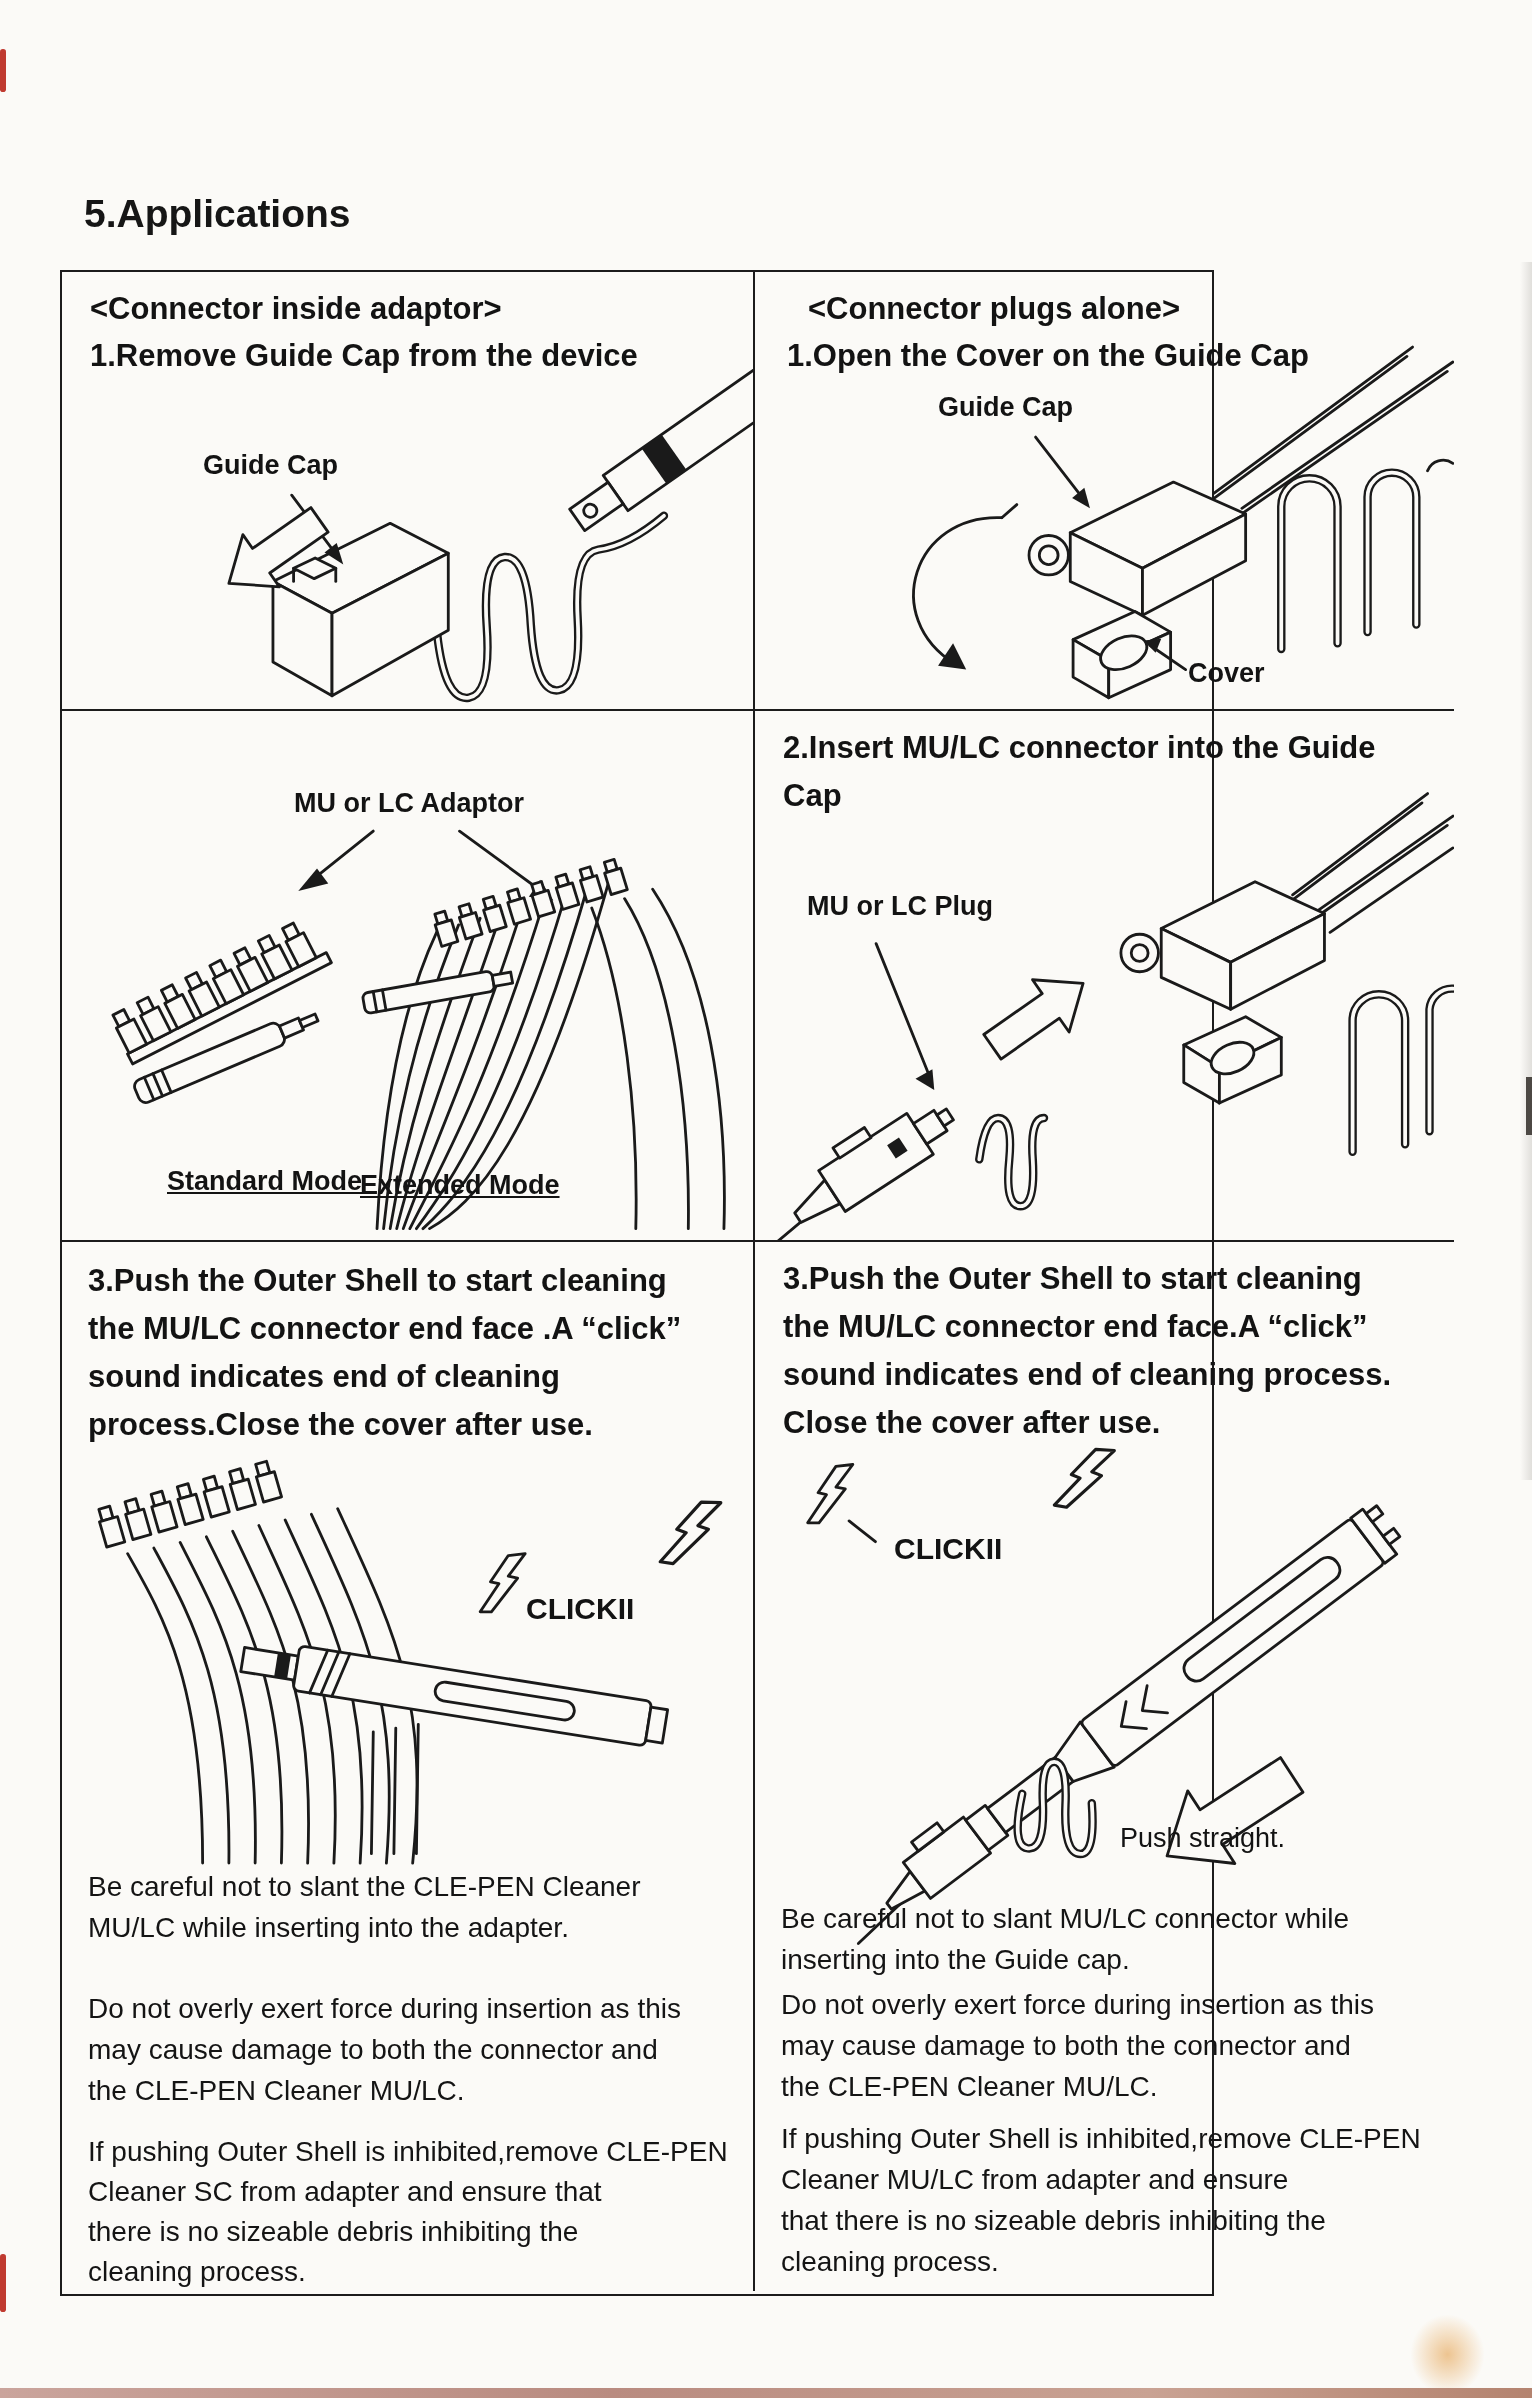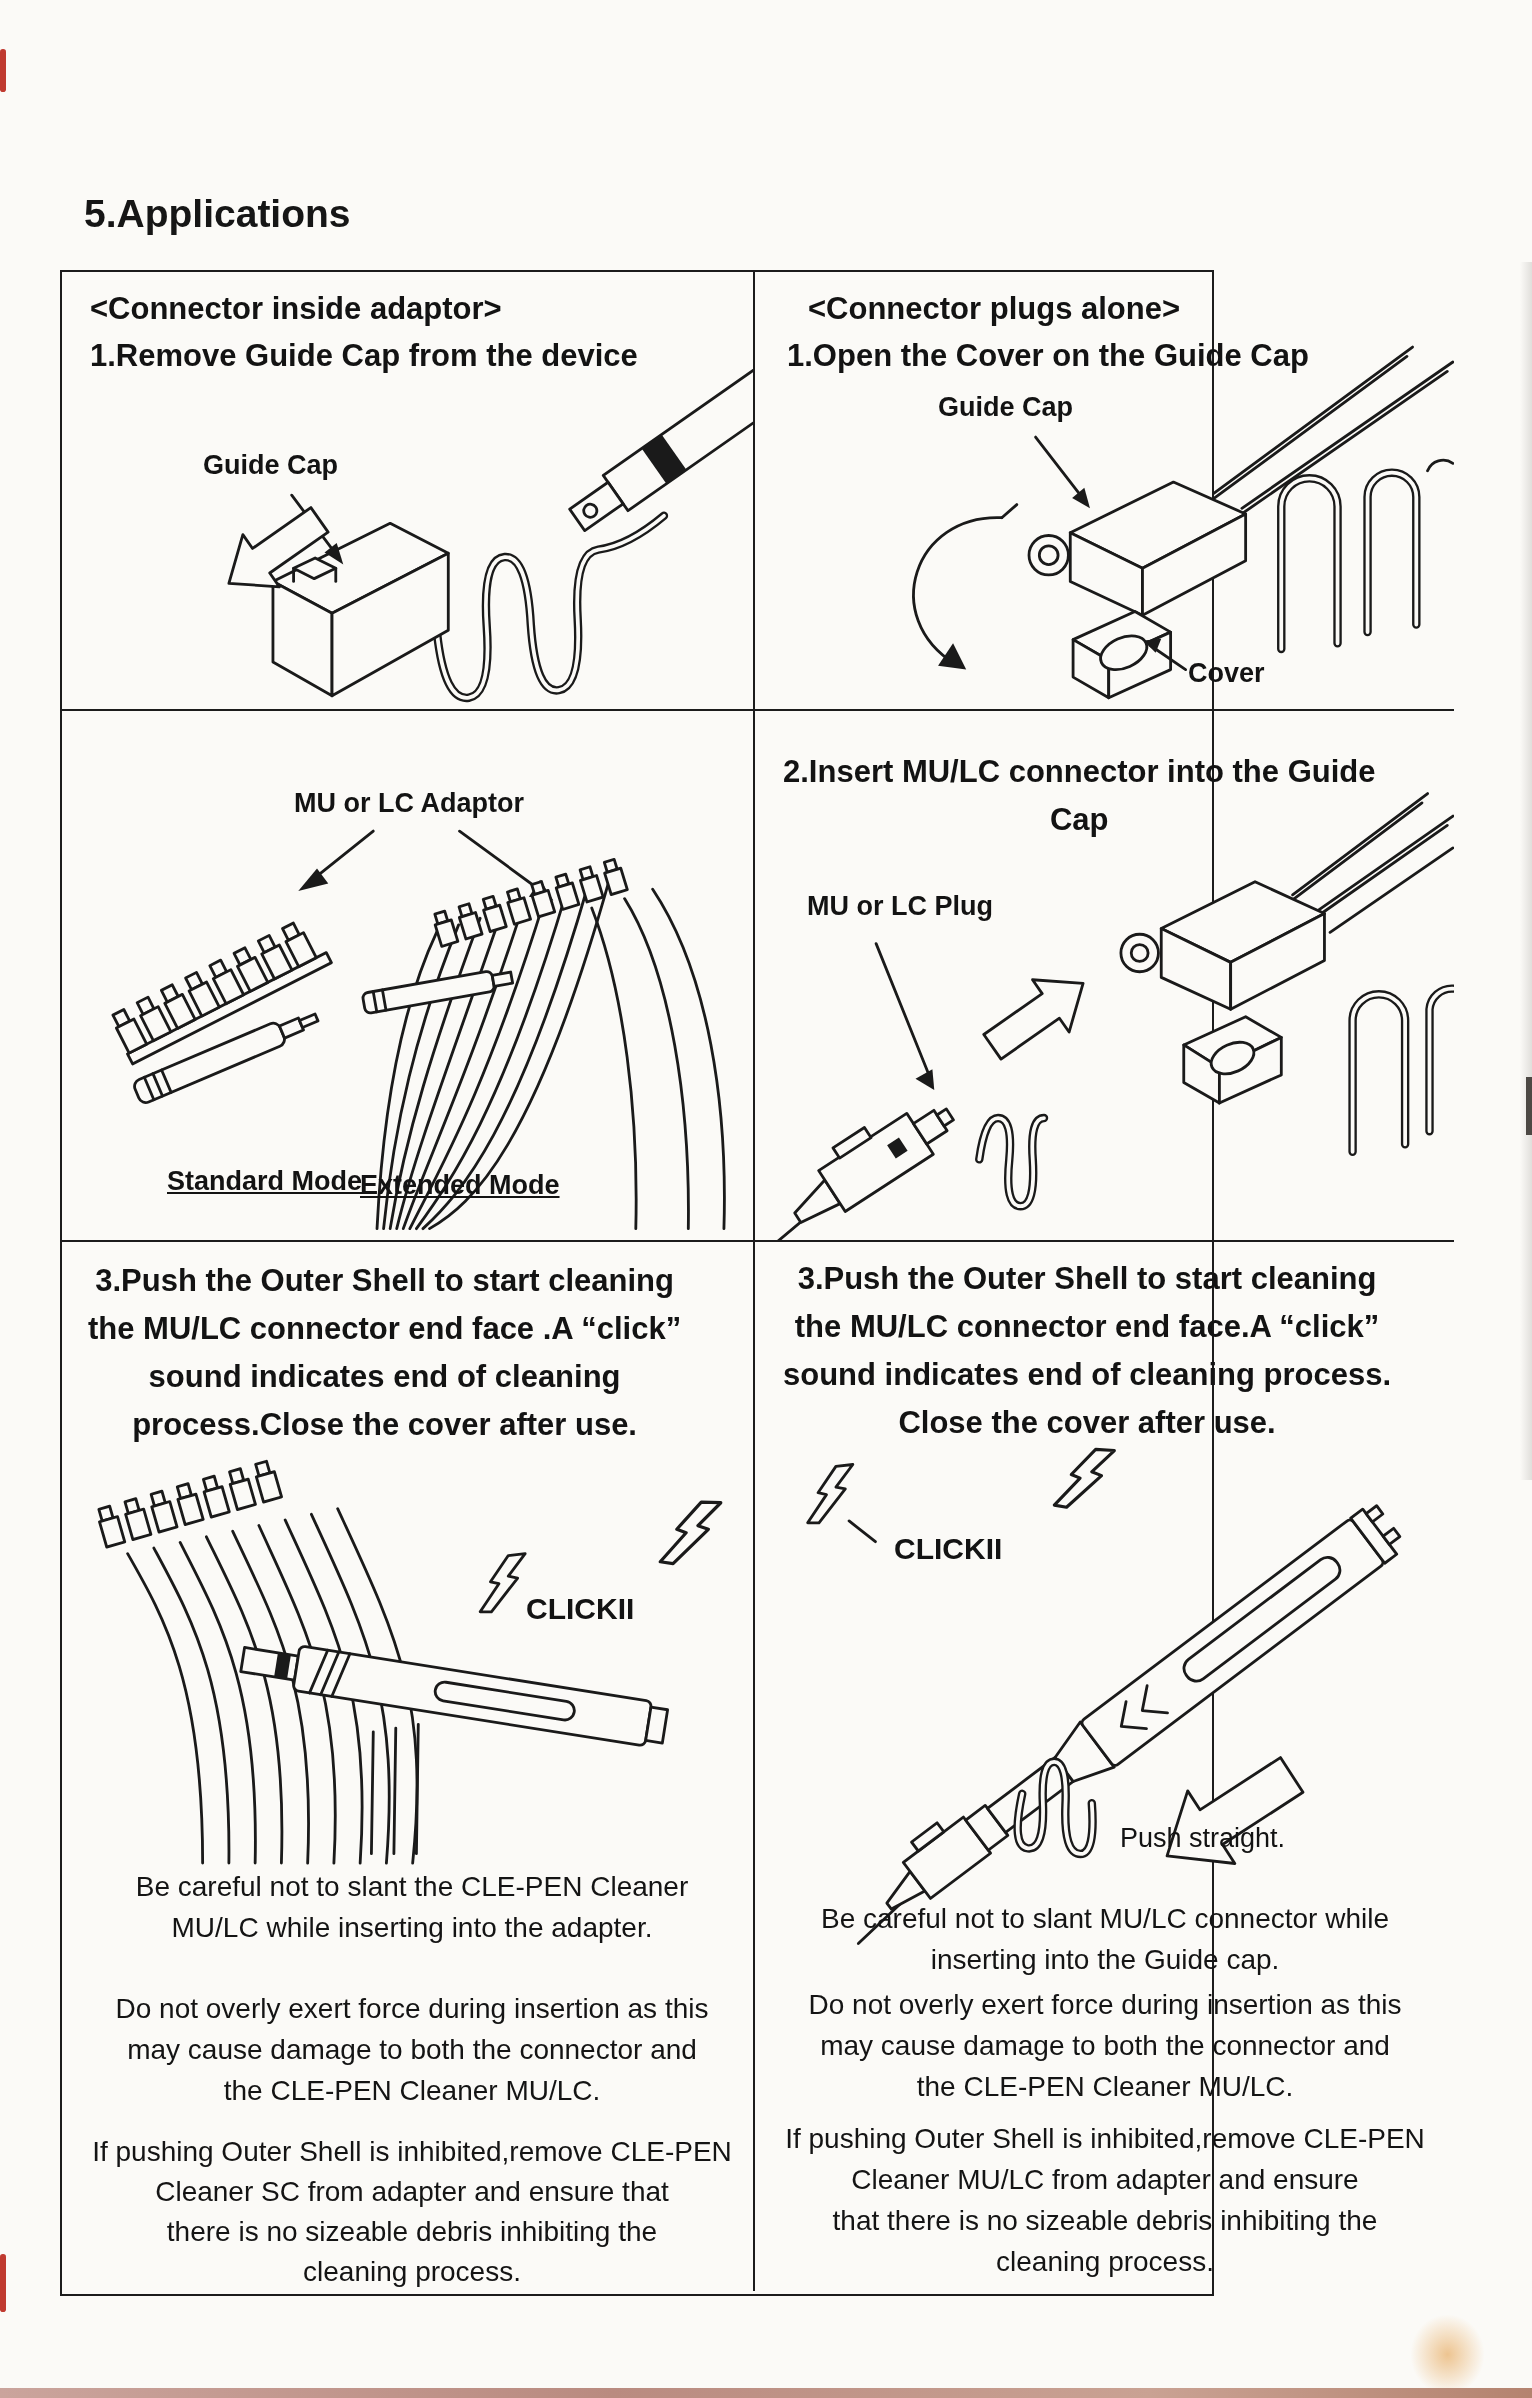--- a/index.html
+++ b/index.html
@@ -12,21 +12,20 @@
   .page-title{
     position:absolute;left:84px;top:192px;
     font-size:39px;font-weight:700;letter-spacing:0px;
   }
   .itable{
     position:absolute;left:60px;top:270px;width:1154px;height:2026px;
     border:2.8px solid #1c1c1c;box-sizing:border-box;
     display:grid;
     grid-template-columns:693px 699px;
     grid-template-rows:439px 531px 1049px;
-    text-align:center;
   }
   .cell{position:relative;box-sizing:border-box;overflow:hidden;}
   .b-r{border-right:2.8px solid #1c1c1c;}
   .b-b{border-bottom:2.8px solid #1c1c1c;}
   .step,.hdr{
     position:absolute;font-size:31px;font-weight:600;line-height:48px;
     white-space:pre-line;color:#131313;
   }
   .lbl{
     position:absolute;font-size:27px;font-weight:600;color:#131313;white-space:nowrap;
@@ -269,21 +268,21 @@
       <path class="tube" d="M 238 478 q 6 -44 20 -44 q 16 0 12 44 q -5 50 12 50 q 16 0 13 -50 q -3 -44 12 -44"></path>
       <path class="tubein" d="M 238 478 q 6 -44 20 -44 q 16 0 12 44 q -5 50 12 50 q 16 0 13 -50 q -3 -44 12 -44"></path>
 
       <line class="ink" x1="128" y1="248" x2="186" y2="392" stroke-width="4"></line>
       <polygon class="solid" points="190,404 170,392 188,382"></polygon>
 
       <g transform="translate(252,358) rotate(-35)">
         <polygon class="paper" points="118,0 76,-34 76,-16 0,-16 0,16 76,16 76,34"></polygon>
       </g>
     </svg>
-    <div class="step" style="left:28px;top:13px;margin-top:24px;">2.Insert MU/LC connector into the Guide
+    <div class="step" style="left:28px;top:13px;">2.Insert MU/LC connector into the Guide
 Cap</div>
     <div class="lbl" style="left:52px;top:180px;">MU or LC Plug</div>
   </div>
 
   <div class="cell b-r">
     <svg class="ill" viewBox="0 0 737 1114">
 
       <path class="ink" d="M 70 330 C 110 400 150 470 150 660"></path>
       <path class="ink" d="M 98 324 C 140 402 180 472 178 660"></path>
       <path class="ink" d="M 126 318 C 170 404 210 474 206 660"></path>

